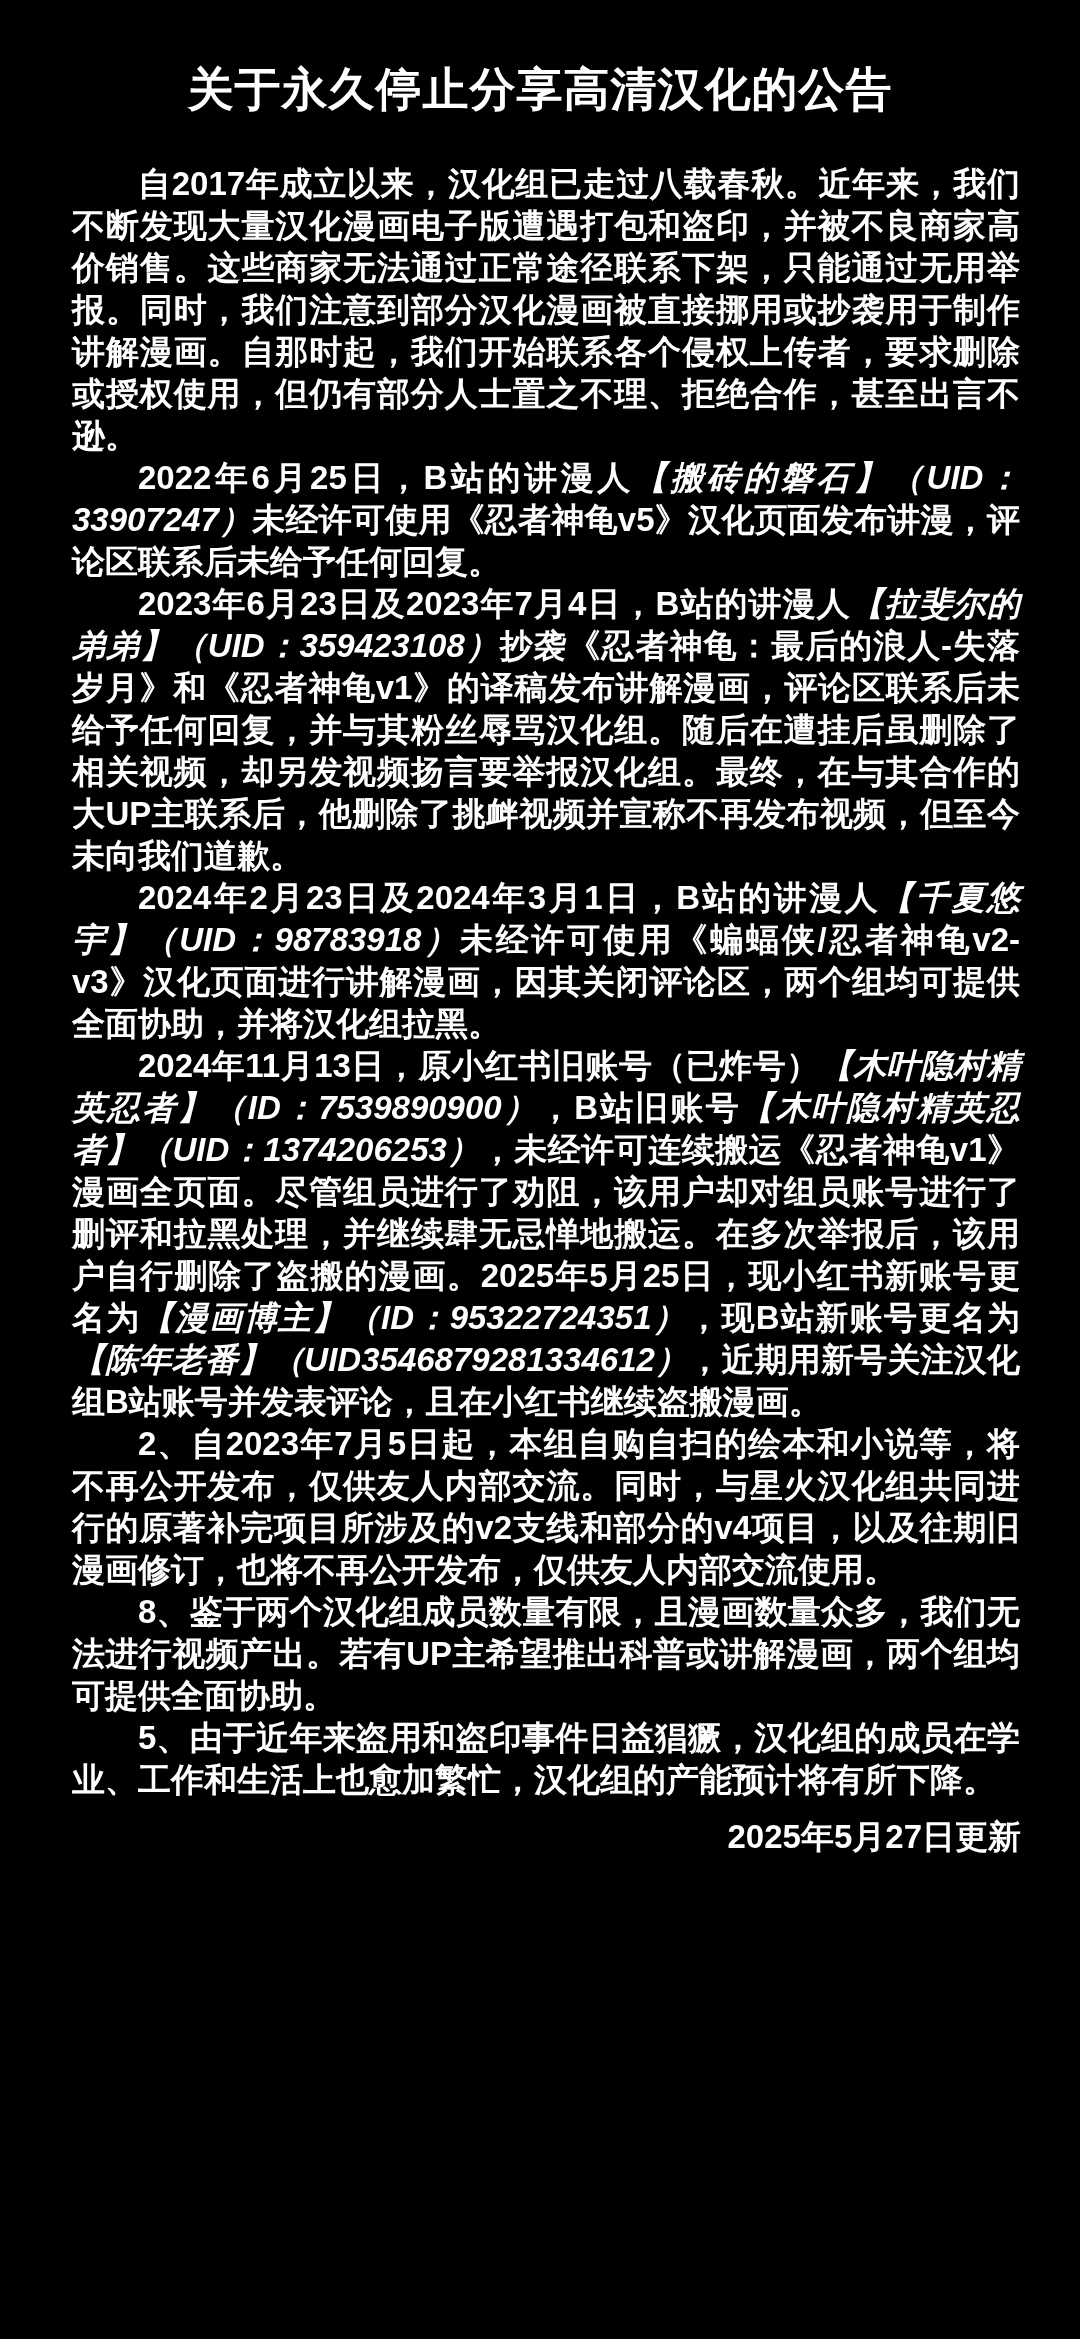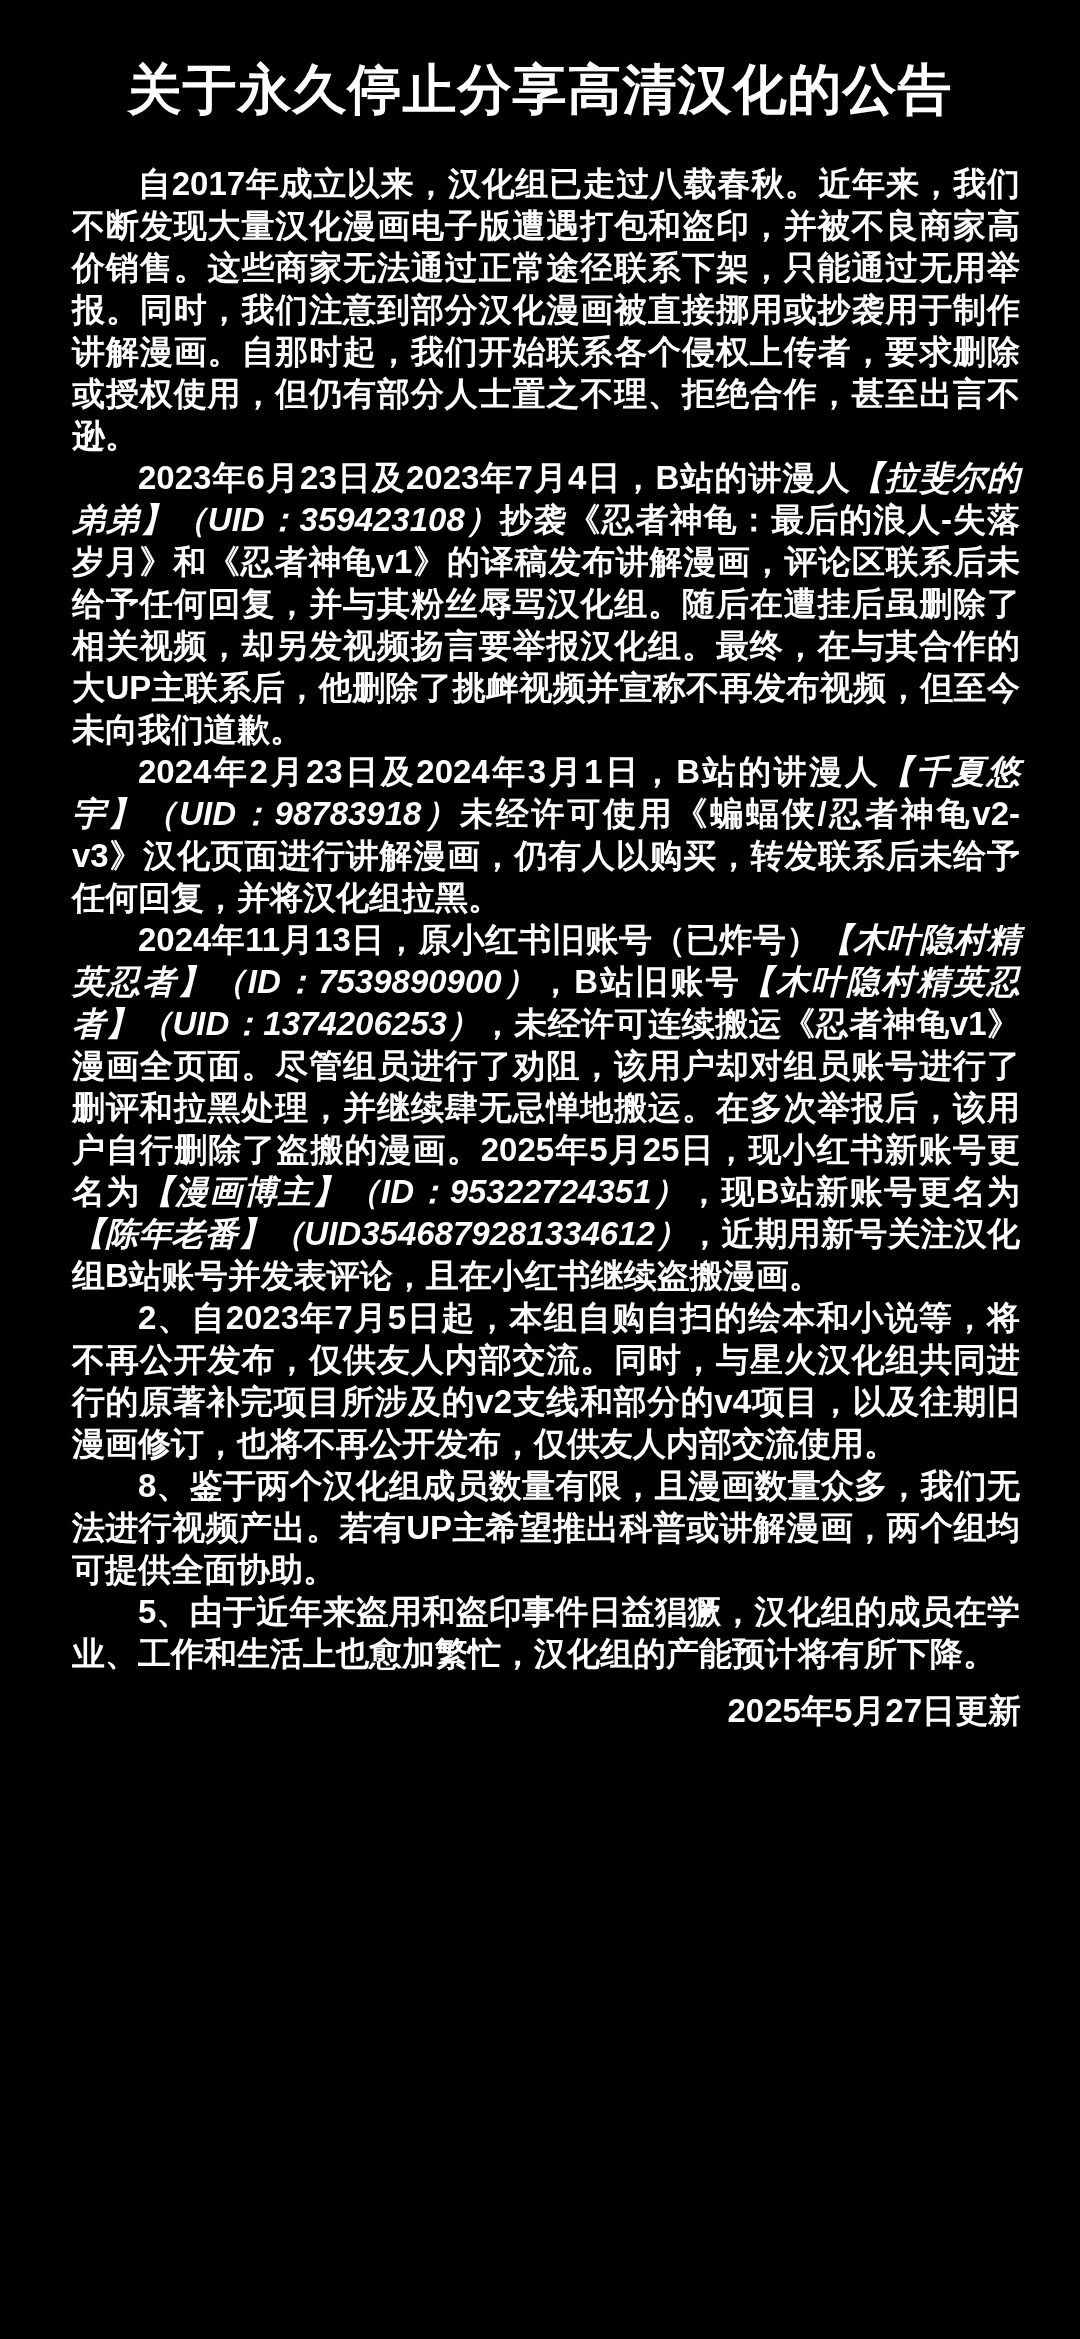--- a/index.html
+++ b/index.html
@@ -13,21 +13,21 @@
     height: 2339px;
     background: #000000;
     color: #ffffff;
     font-family: "Liberation Sans", sans-serif;
     font-weight: bold;
     overflow: hidden;
   }
   .title {
     margin: 0;
     padding-top: 60px;
-    font-size: 54px;
+    font-size: 46px;
     line-height: 58px;
     text-align: center;
     font-weight: bold;
     letter-spacing: 1px;
   }
   .body {
     margin: 45px 60px 15px 72px;
     font-size: 33px;
     line-height: 42px;
     text-align: justify;
@@ -52,24 +52,25 @@
 </style>
 </head>
 <body>
 
 <div class="page">
   <h1 class="title">关于永久停止分享高清汉化的公告</h1>
 
   <div class="body">
     <p><span>自2017年成立以来，汉化组已走过八载春秋。近年来，我们不断发现大量汉化漫画电子版遭遇打包和盗印，并被不良商家高价销售。这些商家无法通过正常途径联系下架，只能通过无用举报。同时，我们注意到部分汉化漫画被直接挪用或抄袭用于制作讲解漫画。自那时起，我们开始联系各个侵权上传者，要求删除或授权使用，但仍有部分人士置之不理、拒绝合作，甚至出言不逊。</span></p>
 
+    <p><span>2022年6月25日，B站的讲漫人</span><span class="em">【搬砖的磐石】（UID：33907247）</span><span>未经许可使用《忍者神龟v5》汉化页面发布讲漫，评论区联系后未给予任何回复。</span></p>
 
     <p><span>2023年6月23日及2023年7月4日，B站的讲漫人</span><span class="em">【拉斐尔的弟弟】（UID：359423108）</span><span>抄袭《忍者神龟：最后的浪人-失落岁月》和《忍者神龟v1》的译稿发布讲解漫画，评论区联系后未给予任何回复，并与其粉丝辱骂汉化组。随后在遭挂后虽删除了相关视频，却另发视频扬言要举报汉化组。最终，在与其合作的大UP主联系后，他删除了挑衅视频并宣称不再发布视频，但至今未向我们道歉。</span></p>
 
-    <p><span>2024年2月23日及2024年3月1日，B站的讲漫人</span><span class="em">【千夏悠宇】（UID：98783918）</span><span>未经许可使用《蝙蝠侠/忍者神龟v2-v3》汉化页面进行讲解漫画，仍有人以购买，转发联系后未给予任何回复，并将汉化组拉黑。</span></p>
+    <p><span>2024年2月23日及2024年3月1日，B站的讲漫人</span><span class="em">【千夏悠宇】（UID：98783918）</span><span>未经许可使用《蝙蝠侠/忍者神龟v2-v3》汉化页面进行讲解漫画，因其关闭评论区，两个组均可提供全面协助，并将汉化组拉黑。</span></p>
 
     <p><span>2024年11月13日，原小红书旧账号（已炸号）</span><span class="em">【木叶隐村精英忍者】（ID：7539890900）</span><span>，B站旧账号</span><span class="em">【木叶隐村精英忍者】（UID：1374206253）</span><span>，未经许可连续搬运《忍者神龟v1》漫画全页面。尽管组员进行了劝阻，该用户却对组员账号进行了删评和拉黑处理，并继续肆无忌惮地搬运。在多次举报后，该用户自行删除了盗搬的漫画。2025年5月25日，现小红书新账号更名为</span><span class="em">【漫画博主】（ID：95322724351）</span><span>，现B站新账号更名为</span><span class="em">【陈年老番】（UID3546879281334612）</span><span>，近期用新号关注汉化组B站账号并发表评论，且在小红书继续盗搬漫画。</span></p>
 
 
 
     <p><span>2、自2023年7月5日起，本组自购自扫的绘本和小说等，将不再公开发布，仅供友人内部交流。同时，与星火汉化组共同进行的原著补完项目所涉及的v2支线和部分的v4项目，以及往期旧漫画修订，也将不再公开发布，仅供友人内部交流使用。</span></p>
 
 
     <p><span>8、鉴于两个汉化组成员数量有限，且漫画数量众多，我们无法进行视频产出。若有UP主希望推出科普或讲解漫画，两个组均可提供全面协助。</span></p>
 

